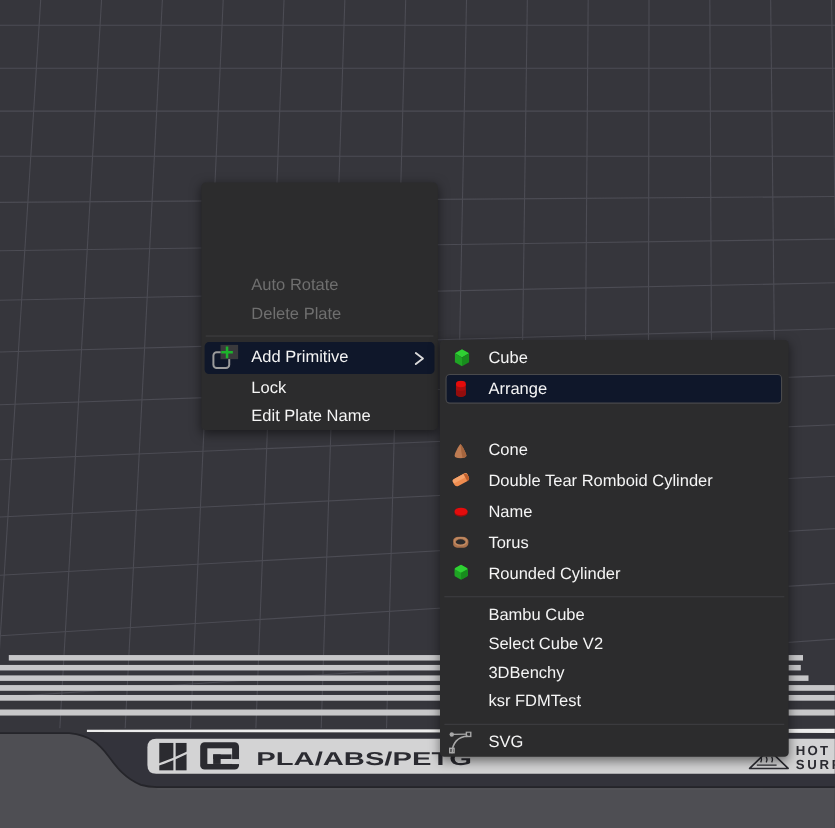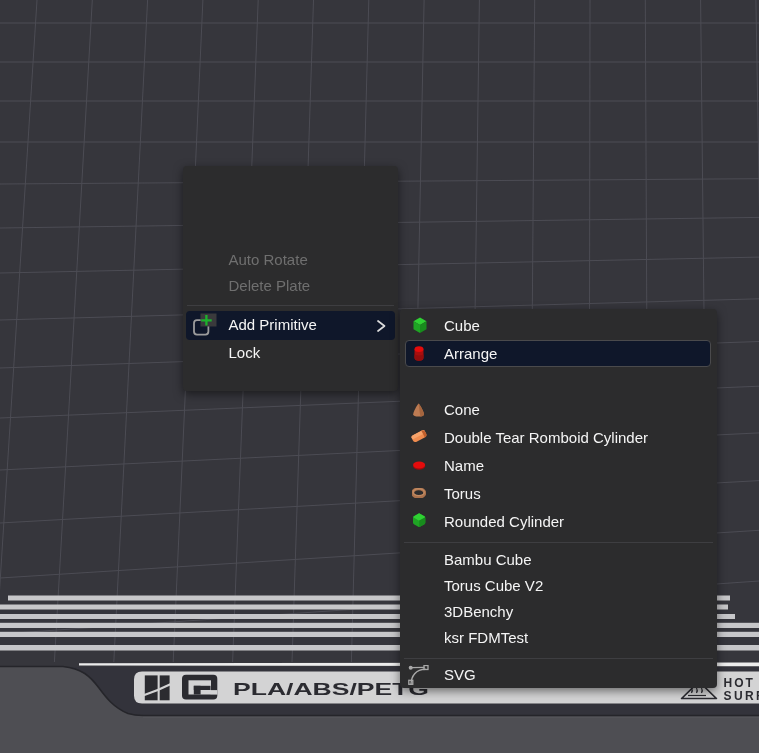--- a/index.html
+++ b/index.html
@@ -88,20 +88,21 @@
 <rect x="3" y="7.2" width="14.4" height="14.4" rx="3" fill="none" stroke="#9c9c9c" stroke-width="1.8"></rect>
 <rect x="9.5" y="0.5" width="16" height="13" fill="#3a3a3c"></rect>
 <path d="M15.4,2 L15.4,12.6 M10.1,7.3 L20.7,7.3" stroke="#1db32c" stroke-width="2.3" fill="none"></path>
 </svg>
 <div style="position:absolute;left:42.5px;top:0;height:28.5px;line-height:28.5px">Add Primitive</div>
 <svg style="position:absolute;left:189px;top:8px" width="12" height="14" viewBox="0 0 12 14">
 <path d="M3,2 L9.5,7 L3,12" fill="none" stroke="#dcdcdc" stroke-width="1.7" stroke-linecap="round" stroke-linejoin="round"></path>
 </svg>
 </div>
 <div class="row" style="top:173.5px;height:26px;line-height:26px"><span class="t">Lock</span></div>
+<div class="row" style="top:199.5px;height:26px;line-height:26px"><span class="t">Edit Plate Name</span></div>
 </div>
 <div id="menu2">
 <div class="hl" style="left:5px;top:30.5px;width:306px;height:27.5px;border:1px solid #4a4a4c;box-sizing:border-box"></div>
 <div class="row" style="top:2.5px;height:28px;line-height:28px"><svg style="position:absolute;left:13px;top:5.5px" width="14" height="17" viewBox="0 0 14 17">
         <polygon points="7,0.5 13.5,4.2 7,7.9 0.5,4.2" fill="#2fd133"></polygon>
 <polygon points="0.5,4.2 7,7.9 7,16 0.5,12.3" fill="#1fa424"></polygon>
 <polygon points="7,7.9 13.5,4.2 13.5,12.3 7,16" fill="#188c1d"></polygon>
       </svg><span class="t">Cube</span></div>
 <div class="row" style="top:30.5px;height:28px;line-height:28px"><svg style="position:absolute;left:14px;top:6.5px" width="10" height="15" viewBox="0 0 10 15">
         <path d="M0.5,3 L0.5,11.8 Q0.5,14.8 5,14.8 Q9.5,14.8 9.5,11.8 L9.5,3 Z" fill="#a80e0e"></path>
@@ -127,21 +128,21 @@
         <ellipse cx="6.7" cy="5" rx="6" ry="4.2" fill="none" stroke="#a9714c" stroke-width="3"></ellipse>
 <ellipse cx="6.7" cy="4.2" rx="5.6" ry="3.4" fill="none" stroke="#c08a62" stroke-width="1.4"></ellipse>
       </svg><span class="t">Torus</span></div>
 <div class="row" style="top:198.5px;height:28px;line-height:28px"><svg style="position:absolute;left:12.8px;top:5.5px" width="13" height="15" viewBox="0 0 13 15">
         <path d="M6.1,0.3 L11.4,3.3 Q12.3,3.9 12.3,5 L12.3,9.5 Q12.3,10.7 11.4,11.2 L6.9,13.7 Q6.1,14.1 5.3,13.7 L0.9,11.2 Q0,10.7 0,9.5 L0,5 Q0,3.9 0.9,3.3 Z" fill="#1fa424"></path>
 <path d="M6.1,0.3 L11.4,3.3 Q12.4,3.9 11.6,4.6 L7,7.2 Q6.1,7.7 5.2,7.2 L0.7,4.6 Q-0.1,3.9 0.9,3.3 Z" fill="#2fd133"></path>
 <path d="M12.3,4.6 L12.3,9.5 Q12.3,10.7 11.4,11.2 L7,13.7 Q6.3,14 6.2,13.2 L6.2,7.6 Z" fill="#188c1d"></path>
       </svg><span class="t">Rounded Cylinder</span></div>
 <div class="sep" style="top:232.5px"></div>
 <div class="row" style="top:237.5px;height:26px;line-height:26px"><span class="t">Bambu Cube</span></div>
-<div class="row" style="top:263.5px;height:26px;line-height:26px"><span class="t">Torus Cube V2</span></div>
+<div class="row" style="top:263.5px;height:26px;line-height:26px"><span class="t">Select Cube V2</span></div>
 <div class="row" style="top:289.5px;height:26px;line-height:26px"><span class="t">3DBenchy</span></div>
 <div class="row" style="top:315.5px;height:26px;line-height:26px"><span class="t">ksr FDMTest</span></div>
 <div class="sep" style="top:349px"></div>
 <div class="row" style="top:351.5px;height:28px;line-height:28px">
 <svg style="position:absolute;left:8px;top:4px" width="21" height="21" viewBox="0 0 21 21">
         <circle cx="2.7" cy="2.7" r="2" fill="#a8a8a8"></circle>
 <path d="M3.5,2.6 L16.5,2.4" stroke="#a8a8a8" stroke-width="1.3" fill="none"></path>
 <path d="M3,19.8 C3,11 8,4.3 17.5,4.3" stroke="#a8a8a8" stroke-width="1.4" fill="none"></path>
 <rect x="16" y="0.5" width="4" height="4" fill="none" stroke="#a8a8a8" stroke-width="1.3"></rect>
 <rect x="0.8" y="15.3" width="4" height="4" fill="none" stroke="#a8a8a8" stroke-width="1.3"></rect>

